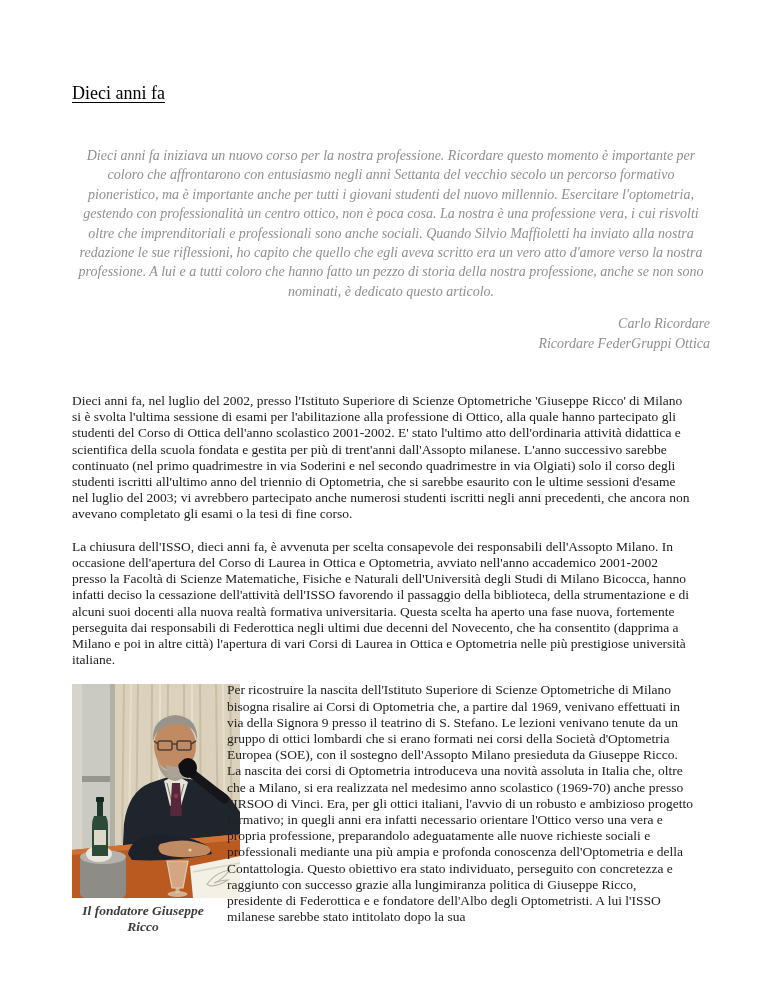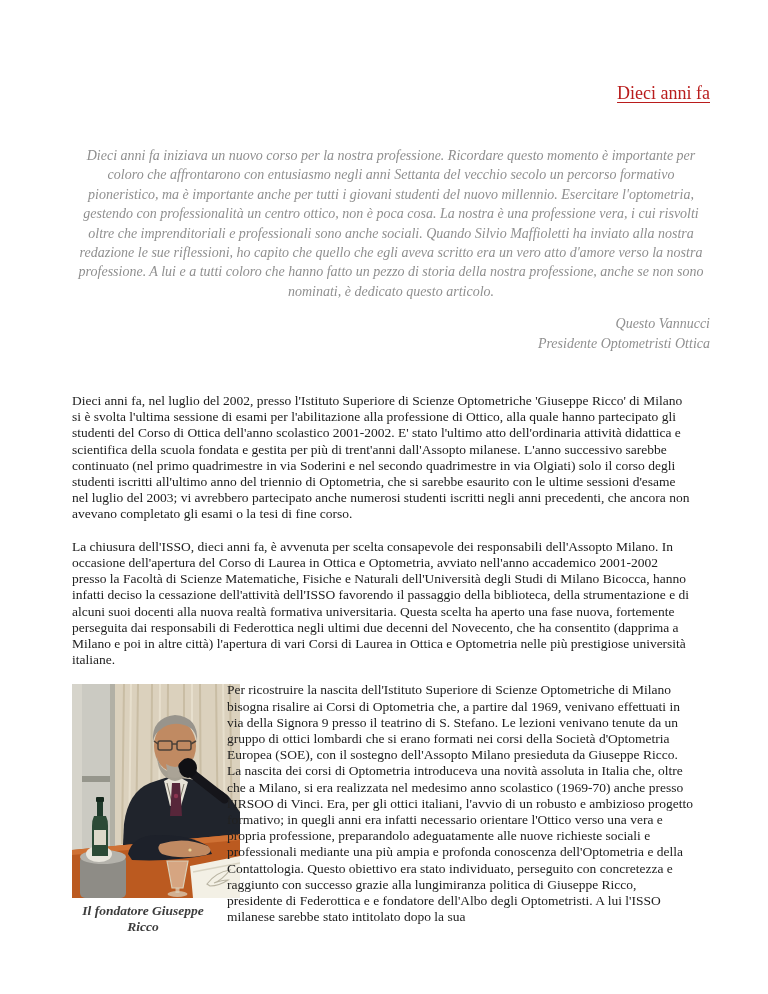--- a/index.html
+++ b/index.html
@@ -19,22 +19,22 @@
     width: 768px;
     height: 994px;
     padding: 82px 58px 0 72px;
     background: #ffffff;
   }
   .title {
     margin: 0 0 42px 0;
     font-size: 18px;
     line-height: 22px;
     font-weight: normal;
-    text-align: right;
-    color: #b91c1c;
+    text-align: left;
+    color: #000000;
     text-decoration: underline;
     text-underline-offset: 3px;
     cursor: pointer;
   }
   .intro {
     margin: 0;
     font-style: italic;
     font-size: 14px;
     line-height: 19.4px;
     color: #8f8f8f;
@@ -87,22 +87,22 @@
 </head>
 <body>
 
 <div class="page">
 
   <h1 class="title">Dieci anni fa</h1>
 
   <p class="intro">Dieci anni fa iniziava un nuovo corso per la nostra professione. Ricordare questo momento è importante per coloro che affrontarono con entusiasmo negli anni Settanta del vecchio secolo un percorso formativo pioneristico, ma è importante anche per tutti i giovani studenti del nuovo millennio. Esercitare l'optometria, gestendo con professionalità un centro ottico, non è poca cosa. La nostra è una professione vera, i cui risvolti oltre che imprenditoriali e professionali sono anche sociali. Quando Silvio Maffioletti ha inviato alla nostra redazione le sue riflessioni, ho capito che quello che egli aveva scritto era un vero atto d'amore verso la nostra professione. A lui e a tutti coloro che hanno fatto un pezzo di storia della nostra professione, anche se non sono nominati, è dedicato questo articolo.</p>
 
   <div class="attribution">
-    <div>Questo Vannucci</div>
-    <div>Presidente Optometristi Ottica</div>
+    <div>Carlo Ricordare</div>
+    <div>Ricordare FederGruppi Ottica</div>
   </div>
 
   <p class="body-para first">Dieci anni fa, nel luglio del 2002, presso l'Istituto Superiore di Scienze Optometriche 'Giuseppe Ricco' di Milano si è svolta l'ultima sessione di esami per l'abilitazione alla professione di Ottico, alla quale hanno partecipato gli studenti del Corso di Ottica dell'anno scolastico 2001-2002. E' stato l'ultimo atto dell'ordinaria attività didattica e scientifica della scuola fondata e gestita per più di trent'anni dall'Assopto milanese. L'anno successivo sarebbe continuato (nel primo quadrimestre in via Soderini e nel secondo quadrimestre in via Olgiati) solo il corso degli studenti iscritti all'ultimo anno del triennio di Optometria, che si sarebbe esaurito con le ultime sessioni d'esame nel luglio del 2003; vi avrebbero partecipato anche numerosi studenti iscritti negli anni precedenti, che ancora non avevano completato gli esami o la tesi di fine corso.</p>
 
   <p class="body-para">La chiusura dell'ISSO, dieci anni fa, è avvenuta per scelta consapevole dei responsabili dell'Assopto Milano. In occasione dell'apertura del Corso di Laurea in Ottica e Optometria, avviato nell'anno accademico 2001-2002 presso la Facoltà di Scienze Matematiche, Fisiche e Naturali dell'Università degli Studi di Milano Bicocca, hanno infatti deciso la cessazione dell'attività dell'ISSO favorendo il passaggio della biblioteca, della strumentazione e di alcuni suoi docenti alla nuova realtà formativa universitaria. Questa scelta ha aperto una fase nuova, fortemente perseguita dai responsabili di Federottica negli ultimi due decenni del Novecento, che ha consentito (dapprima a Milano e poi in altre città) l'apertura di vari Corsi di Laurea in Ottica e Optometria nelle più prestigiose università italiane.</p>
 
   <div class="para3-block">
 
     <figure class="photo-figure" style="margin-left:0;">
       <svg viewBox="0 0 168 214" xmlns="http://www.w3.org/2000/svg" aria-hidden="true">

